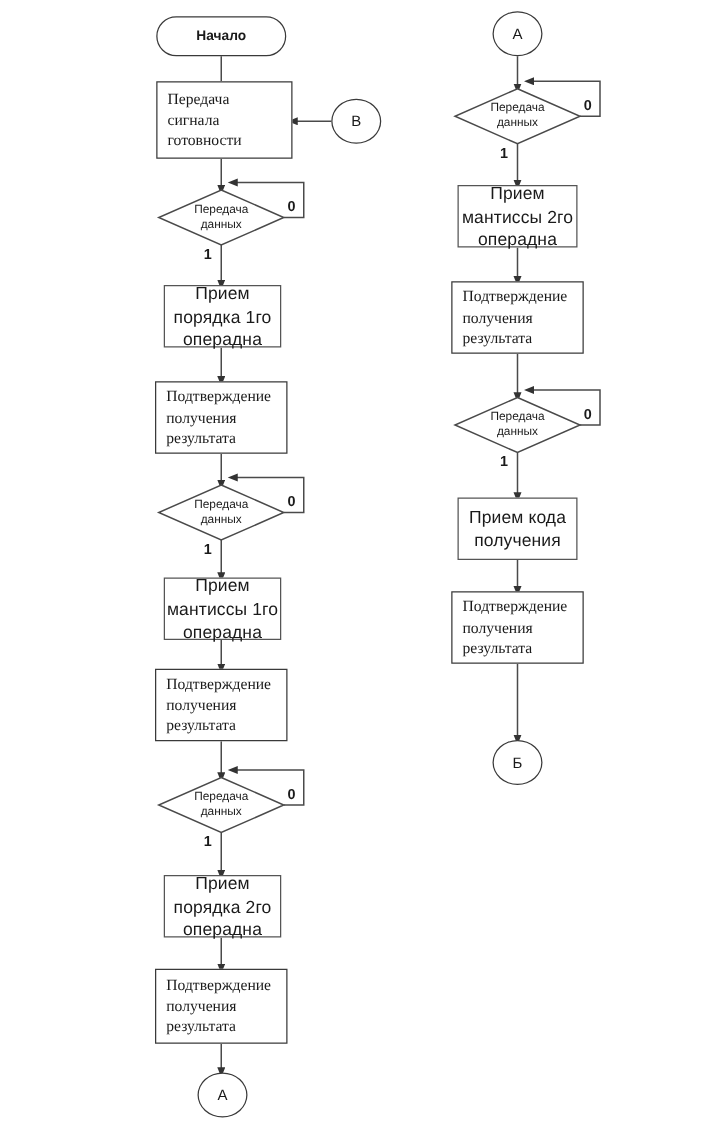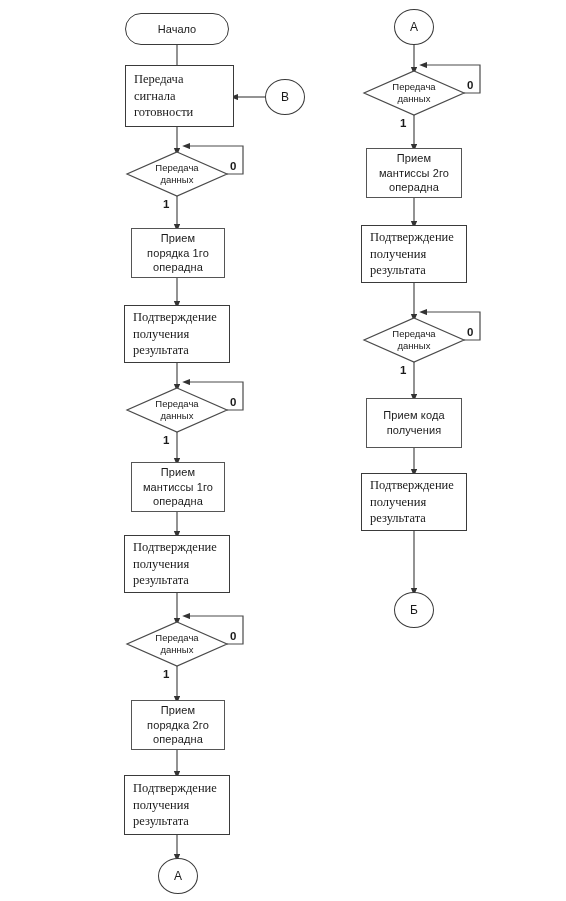--- a/index.html
+++ b/index.html
@@ -32,33 +32,34 @@
     justify-content: center;
     text-align: center;
     color: #1a1a1a;
   }
   
   .terminator {
     border: 1.3px solid #3a3a3a;
     border-radius: 40px;
     font-size: 11px;
     background: #ffffff;
+    font-weight: bold;
   }
   .connector {
     border: 1.3px solid #3a3a3a;
     border-radius: 50%;
     font-size: 12px;
     background: #ffffff;
   }
   
   .proc-sans {
     border: 1px solid #555555;
     background: #ffffff;
     font-family: "Liberation Sans", sans-serif;
-    font-size: 11px;
+    font-size: 14px;
     line-height: 1.35;
     letter-spacing: 0.1px;
   }
   
   .proc-serif {
     border: 1.6px solid #3a3a3a;
     background: #ffffff;
     font-family: "Liberation Serif", serif;
     font-size: 12.5px;
     line-height: 1.32;

